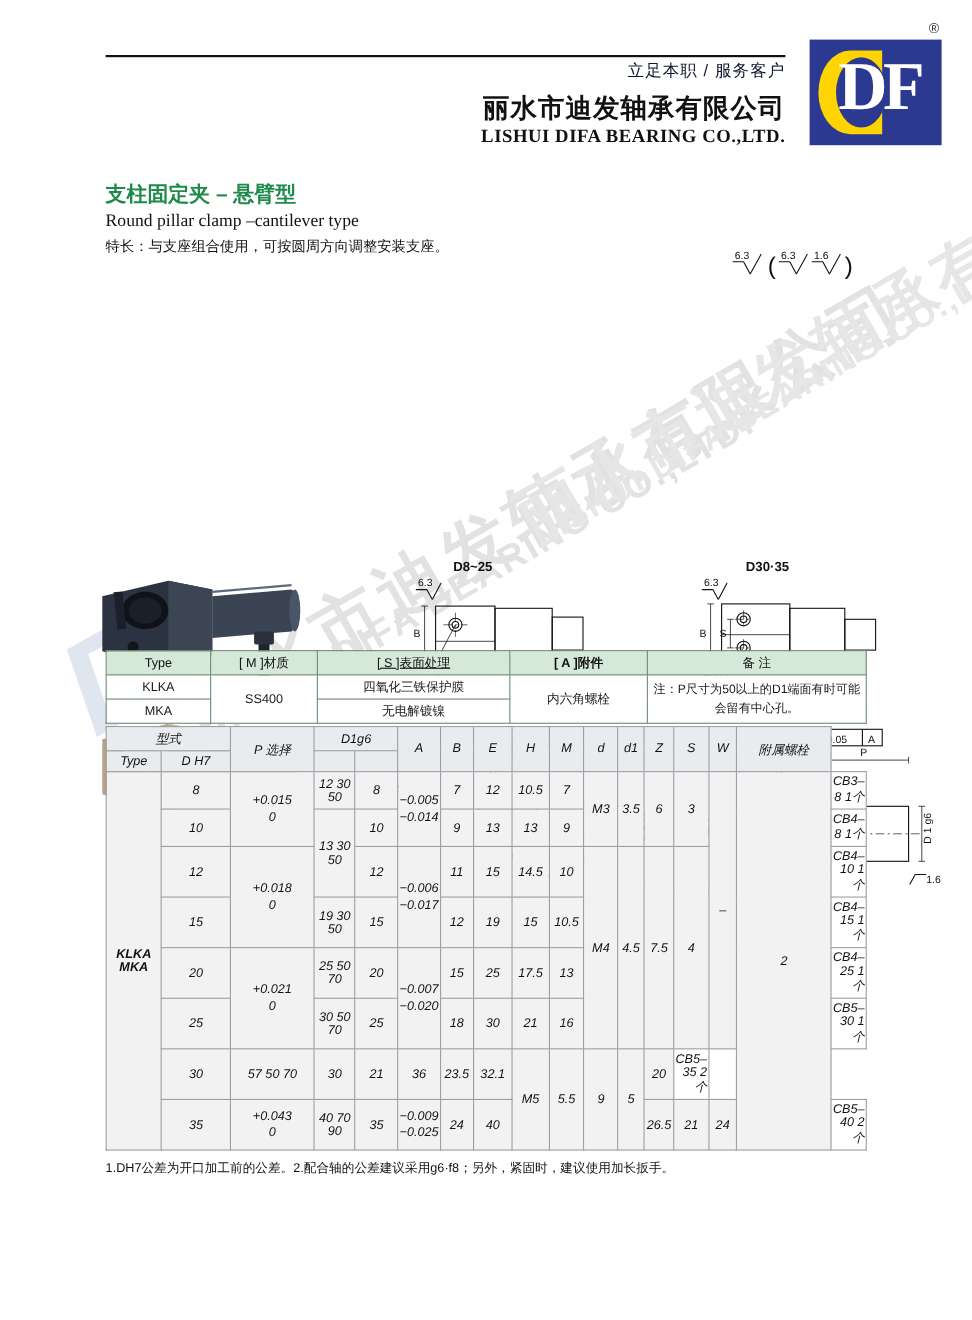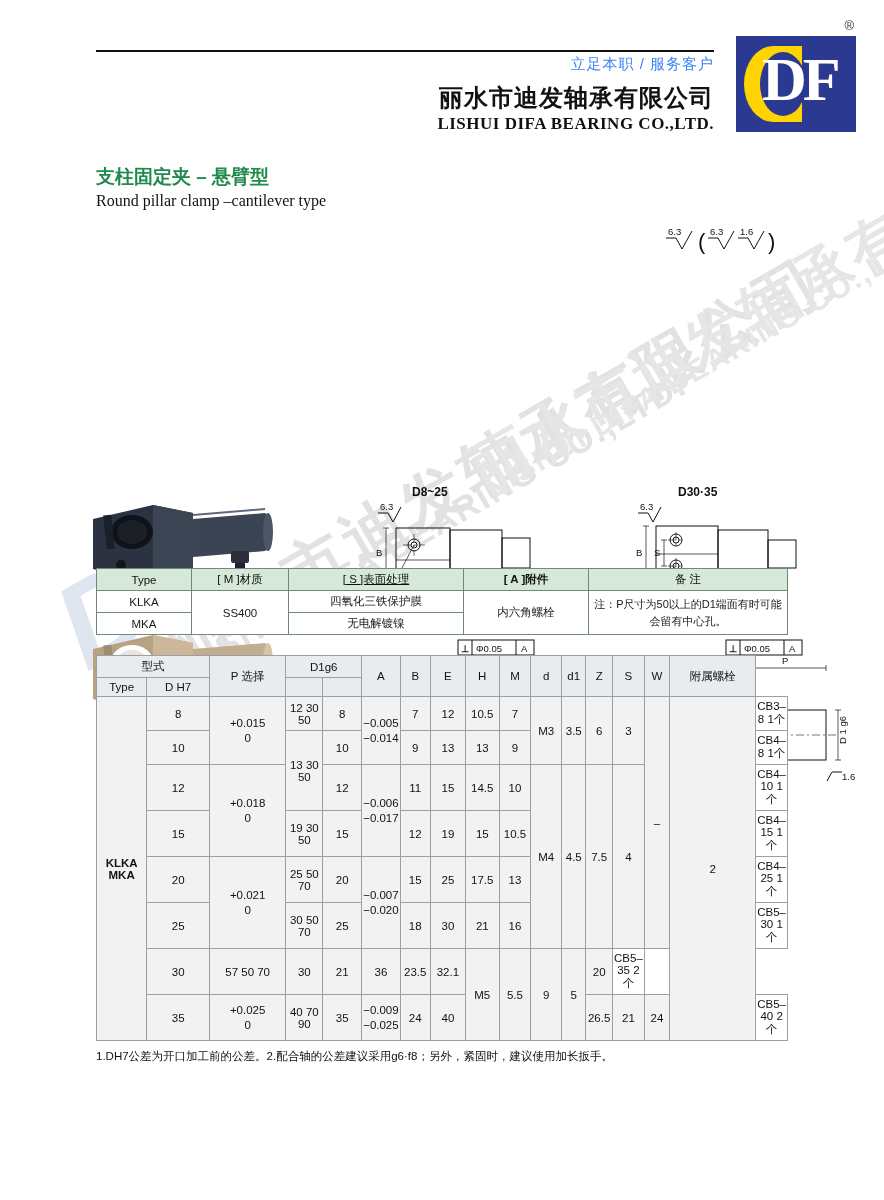--- a/index.html
+++ b/index.html
@@ -50,21 +50,21 @@
     content:"";position:absolute;left:16px;top:6px;width:46px;height:64px;
     background:#2b3990;border-radius:50%;
   }
   .logo-box .dfletters{
     position:absolute;left:26px;top:8px;color:#fff;font-size:62px;
     font-weight:bold;font-family:"Liberation Serif", serif;letter-spacing:-4px;
   }
   .reg-mark{position:absolute;right:30px;top:18px;font-size:13px;color:#333;}
   .head-slogan{
     position:absolute;right:170px;top:55px;text-align:right;
-    font-size:15px;color:#3b82f6;letter-spacing:1px;
+    font-size:15px;color:#0f172a;letter-spacing:1px;
   }
   .head-cn{
     position:absolute;right:170px;top:82px;text-align:right;
     font-size:24px;font-weight:bold;color:#111;letter-spacing:1px;
   }
   .head-en{
     position:absolute;right:170px;top:114px;text-align:right;
     font-size:17px;font-weight:bold;color:#111;
     font-family:"Liberation Serif", serif;letter-spacing:.5px;
   }
@@ -103,25 +103,25 @@
   }
 
   
   .tbl-wrap{position:relative;z-index:5;margin:0 0 0 96px;width:692px;}
   table{border-collapse:collapse;width:100%;}
   .t1 td,.t1 th{border:1px solid #6f8a7a;font-size:11.5px;text-align:center;padding:3px 2px;}
   .t1 th{background:#d6e8d8;font-weight:normal;color:#111;}
   .t1 td{background:#fff;}
   .t1 .note{font-size:11px;line-height:1.5;}
 
-  .t2{margin-top:20px;}
+  .t2{margin-top:2px;font-style:italic;}
   .t2 td,.t2 th{border:1px solid #9aa0a6;font-size:11.5px;text-align:center;padding:3px 1px;color:#111;}
   .t2 th{background:#e9ecef;font-weight:normal;}
   .t2 td{background:#f2f2f2;}
-  .t2 td.white{background:#fff;}
+  .t2 td.white{background:#fff;text-align:right;}
   .typecell{font-weight:bold;color:#1f8a4c;font-size:13px;}
   .tol{font-size:10.5px;line-height:1.25;}
   .footnote{
     position:relative;z-index:5;margin:8px 0 0 96px;width:700px;
     font-size:11.5px;color:#111;
   }
 </style>
 </head>
 <body>
 
@@ -143,20 +143,21 @@
     <div class="reg-mark">®</div>
     <div class="logo-box">
       <div class="moon"></div>
       <div class="dfletters">DF</div>
     </div>
   </div>
 
   <div class="title-block">
     <div class="t-cn">支柱固定夹 – 悬臂型</div>
     <div class="t-en">Round pillar clamp –cantilever type</div>
+    <div class="t-feat">特长：与支座组合使用，可按圆周方向调整安装支座。</div>
   </div>
 
   <div class="rough-top">
     <svg width="140" height="34">
       <text class="txt" x="4" y="10">6.3</text>
       <path class="ln" d="M2 13 L12 13 M12 13 L18 24 M18 24 L28 6"></path>
       <text class="txt" x="34" y="24" style="font-size:22px;">(</text>
       <text class="txt" x="46" y="10">6.3</text>
       <path class="ln" d="M44 13 L54 13 M54 13 L60 24 M60 24 L70 6"></path>
       <text class="txt" x="76" y="10">1.6</text>
@@ -504,21 +505,21 @@
         <td rowspan="2">M5</td>
         <td rowspan="2">5.5</td>
         <td rowspan="2">9</td>
         <td rowspan="2">5</td>
         <td>20</td>
         <td class="white">CB5–35  2个</td>
       </tr>
 
       <tr>
         <td>35</td>
-        <td class="tol" style="white-space:pre-line;">+0.025
+        <td class="tol" style="white-space:pre-line;">+0.043
 0</td>
         <td>40 70 90</td>
         <td>35</td>
         <td class="tol" style="white-space:pre-line;">−0.009
 −0.025</td>
         <td>24</td>
         <td>40</td>
         <td>26.5</td>
         <td>21</td>
         <td>24</td>

